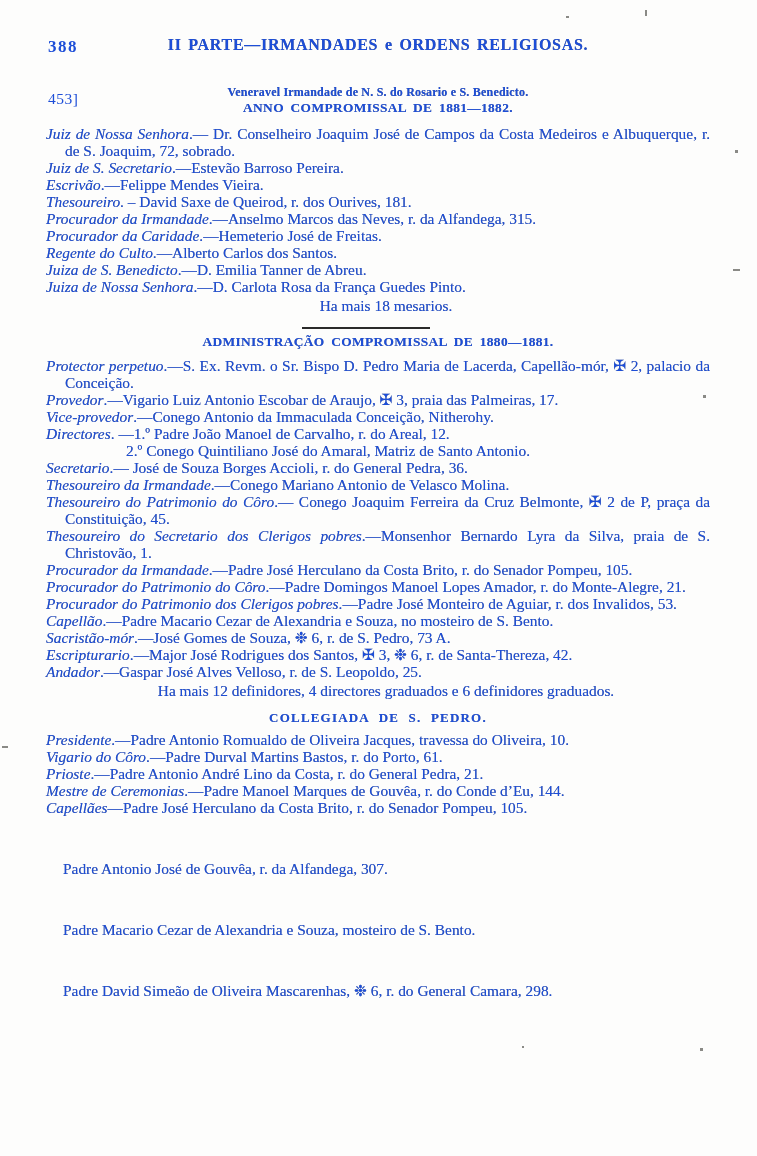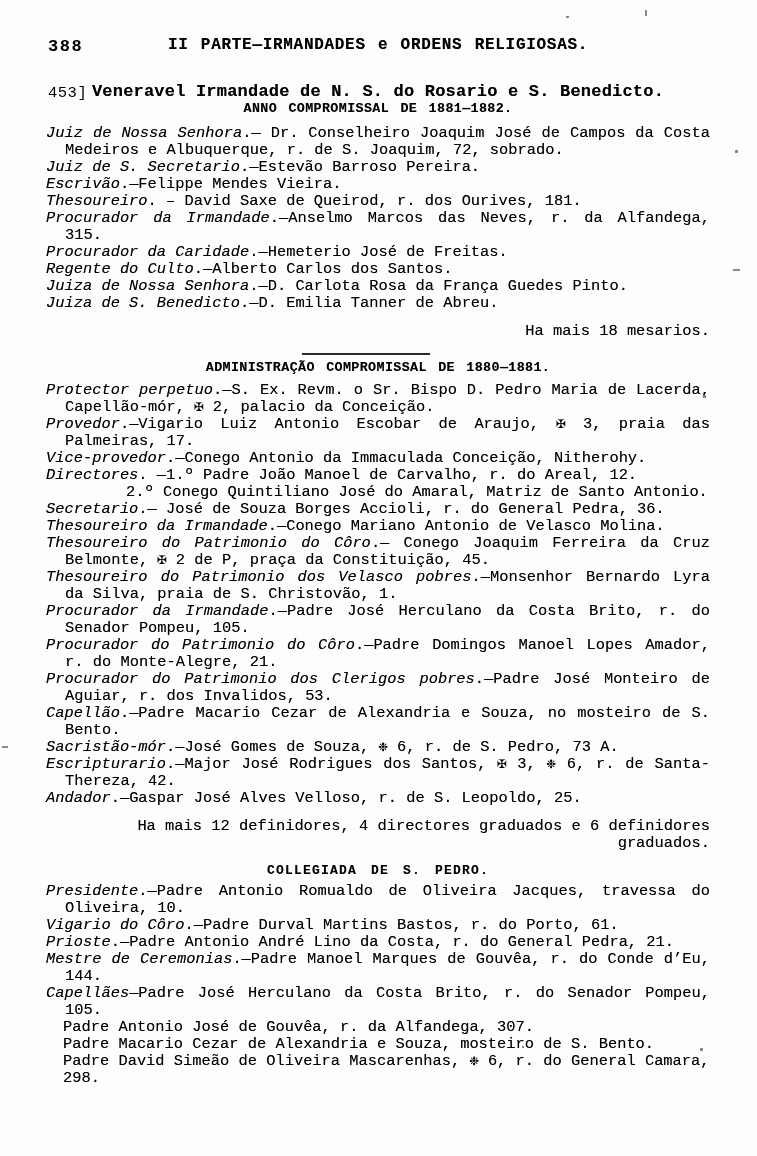--- a/index.html
+++ b/index.html
@@ -3,42 +3,42 @@
 <meta charset="utf-8">
 <style>
   html,body{margin:0;padding:0;background:#e9e9e7;}
   .page{
     position:relative;
     width:757px;height:1156px;
     margin:0;
     background:#fdfdfc;
     box-sizing:border-box;
     padding:36px 47px 0 46px;
-    font-family:Liberation Mono, monospace;
-    color:#000000;
+    font-family:Liberation Serif, serif;
+    color:#1d4ed8;
     overflow:hidden;
     text-rendering:optimizeLegibility;
   }
   
   .running{position:relative;text-align:center;height:24px;}
   .pnum{
     position:absolute;left:2px;top:1px;
     font-weight:700;font-size:17px;letter-spacing:1.5px;
   }
   .rtitle{
     font-weight:700;font-size:16px;letter-spacing:.7px;word-spacing:2px;
     text-shadow:0 0 .4px rgba(0,0,0,.55);
   }
   
   .entry-head{position:relative;text-align:center;}
   .eh453{margin-top:22px;}
   .eh454{margin-top:33px;}
-  .enum{position:absolute;left:2px;top:2px;font-size:15.5px;letter-spacing:.5px;}
+  .enum{position:absolute;left:2px;top:8px;font-size:15.5px;letter-spacing:.5px;}
   .etitle{
-    font-weight:700;font-size:17px;letter-spacing:.2px;
+    font-weight:700;font-size:12px;letter-spacing:.2px;
     text-shadow:0 0 .4px rgba(0,0,0,.5);
   }
   
   .subhead{
     text-align:center;font-weight:700;font-size:13.4px;
     letter-spacing:.35px;word-spacing:3px;
     margin-top:0;
     text-shadow:0 0 .3px rgba(0,0,0,.4);
   }
   .subhead.s454{margin-top:5px;}
@@ -49,24 +49,24 @@
   .lines.lcol{margin-top:5px;}
   p.line{
     margin:0;
     font-size:15.4px;line-height:17px;
     text-align:justify;
     padding-left:19px;text-indent:-19px;
     text-shadow:0 0 .35px rgba(0,0,0,.45);
   }
   .role{font-style:italic;}
   p.note{
-    padding-left:0;text-indent:16px;text-align:right;margin-top:11px;
+    padding-left:0;text-indent:16px;text-align:center;margin-top:2px;
   }
   p.cont-director{padding-left:80px;text-indent:0;text-align:left;}
-  p.cont-padre{padding-left:17px;text-indent:0;text-align:left;}
+  p.cont-padre{padding-left:17px;text-indent:0;text-align:left;margin-top:44px;}
   
   .divider{
     width:128px;height:0;
     border-top:2.5px solid #2a2a2a;
     margin:13px auto 0 auto;
     transform:translateX(-12px);
   }
   
   .speck{position:absolute;background:#8a8a86;display:block;}
 </style>
@@ -87,40 +87,40 @@
     </div>
     <div class="subhead">ANNO COMPROMISSAL DE 1881—1882.</div>
     <div class="lines">
       <p class="line"><span class="role">Juiz de Nossa Senhora</span><span>.— Dr. Conselheiro Joaquim José de Campos da Costa Medeiros e Albuquerque, r. de S. Joaquim, 72, sobrado.</span></p>
       <p class="line"><span class="role">Juiz de S. Secretario</span><span>.—Estevão Barroso Pereira.</span></p>
       <p class="line"><span class="role">Escrivão</span><span>.—Felippe Mendes Vieira.</span></p>
       <p class="line"><span class="role">Thesoureiro</span><span>. – David Saxe de Queirod, r. dos Ourives, 181.</span></p>
       <p class="line"><span class="role">Procurador da Irmandade</span><span>.—Anselmo Marcos das Neves, r. da Alfandega, 315.</span></p>
       <p class="line"><span class="role">Procurador da Caridade</span><span>.—Hemeterio José de Freitas.</span></p>
       <p class="line"><span class="role">Regente do Culto</span><span>.—Alberto Carlos dos Santos.</span></p>
+      <p class="line"><span class="role">Juiza de S. Benedicto</span><span>.—D. Emilia Tanner de Abreu.</span></p>
       <p class="line"><span class="role">Juiza de Nossa Senhora</span><span>.—D. Carlota Rosa da França Guedes Pinto.</span></p>
-      <p class="line"><span class="role">Juiza de S. Benedicto</span><span>.—D. Emilia Tanner de Abreu.</span></p>
       <p class="line note">Ha mais 18 mesarios.</p>
     </div>
   </section>
 
   <div class="divider"></div>
 
   <section>
     <div class="subhead s454">ADMINISTRAÇÃO COMPROMISSAL DE 1880—1881.</div>
     <div class="lines l454">
       <p class="line"><span class="role">Protector perpetuo</span><span>.—S. Ex. Revm. o Sr. Bispo D. Pedro Maria de Lacerda, Capellão-mór, ✠ 2, palacio da Conceição.</span></p>
       <p class="line"><span class="role">Provedor</span><span>.—Vigario Luiz Antonio Escobar de Araujo, ✠ 3, praia das Palmeiras, 17.</span></p>
       <p class="line"><span class="role">Vice-provedor</span><span>.—Conego Antonio da Immaculada Conceição, Nitherohy.</span></p>
       <p class="line"><span class="role">Directores</span><span>. —1.º Padre João Manoel de Carvalho, r. do Areal, 12.</span></p>
       <p class="line cont-director"><span>2.º Conego Quintiliano José do Amaral, Matriz de Santo Antonio.</span></p>
       <p class="line"><span class="role">Secretario</span><span>.— José de Souza Borges Accioli, r. do General Pedra, 36.</span></p>
       <p class="line"><span class="role">Thesoureiro da Irmandade</span><span>.—Conego Mariano Antonio de Velasco Molina.</span></p>
       <p class="line"><span class="role">Thesoureiro do Patrimonio do Côro</span><span>.— Conego Joaquim Ferreira da Cruz Belmonte, ✠ 2 de P, praça da Constituição, 45.</span></p>
-      <p class="line"><span class="role">Thesoureiro do Patrimonio dos Velasco pobres</span><span>.—Monsenhor Bernardo Lyra da Silva, praia de S. Christovão, 1.</span></p>
+      <p class="line"><span class="role">Thesoureiro do Secretario dos Clerigos pobres</span><span>.—Monsenhor Bernardo Lyra da Silva, praia de S. Christovão, 1.</span></p>
       <p class="line"><span class="role">Procurador da Irmandade</span><span>.—Padre José Herculano da Costa Brito, r. do Senador Pompeu, 105.</span></p>
       <p class="line"><span class="role">Procurador do Patrimonio do Côro</span><span>.—Padre Domingos Manoel Lopes Amador, r. do Monte-Alegre, 21.</span></p>
       <p class="line"><span class="role">Procurador do Patrimonio dos Clerigos pobres</span><span>.—Padre José Monteiro de Aguiar, r. dos Invalidos, 53.</span></p>
       <p class="line"><span class="role">Capellão</span><span>.—Padre Macario Cezar de Alexandria e Souza, no mosteiro de S. Bento.</span></p>
       <p class="line"><span class="role">Sacristão-mór</span><span>.—José Gomes de Souza, ❉ 6, r. de S. Pedro, 73 A.</span></p>
       <p class="line"><span class="role">Escripturario</span><span>.—Major José Rodrigues dos Santos, ✠ 3, ❉ 6, r. de Santa-Thereza, 42.</span></p>
       <p class="line"><span class="role">Andador</span><span>.—Gaspar José Alves Velloso, r. de S. Leopoldo, 25.</span></p>
       <p class="line note">Ha mais 12 definidores, 4 directores graduados e 6 definidores graduados.</p>
     </div>
 

